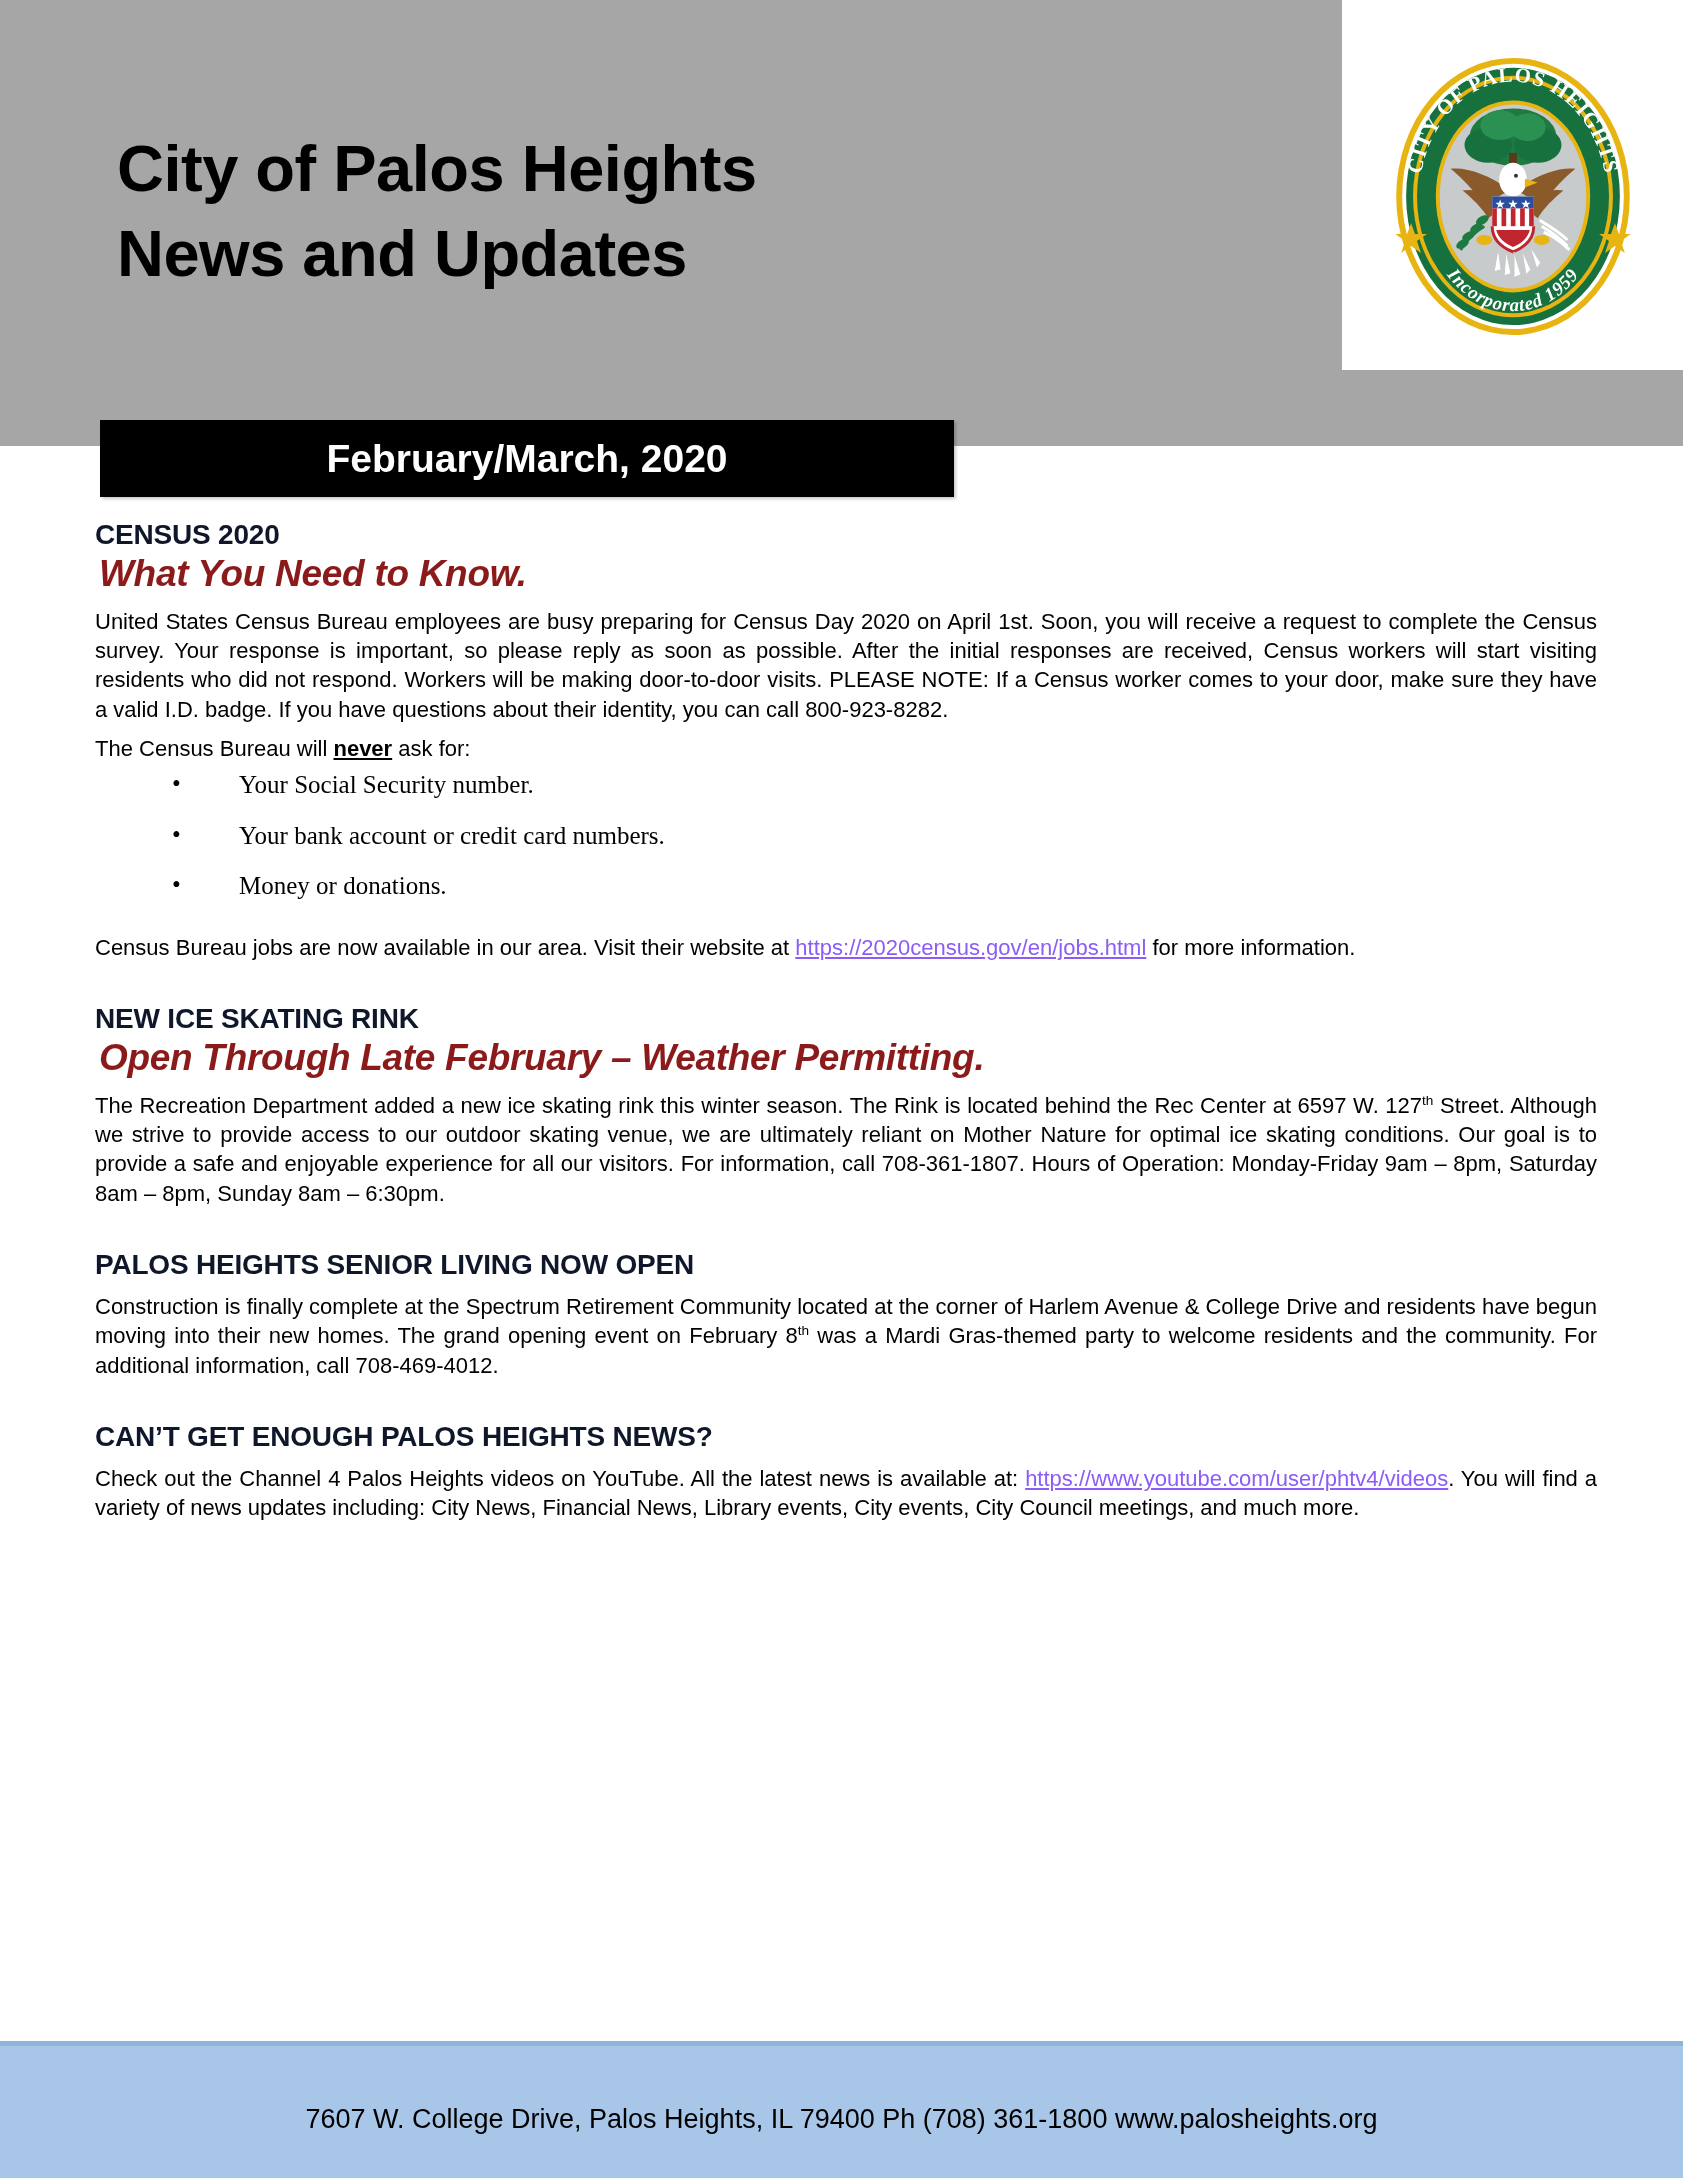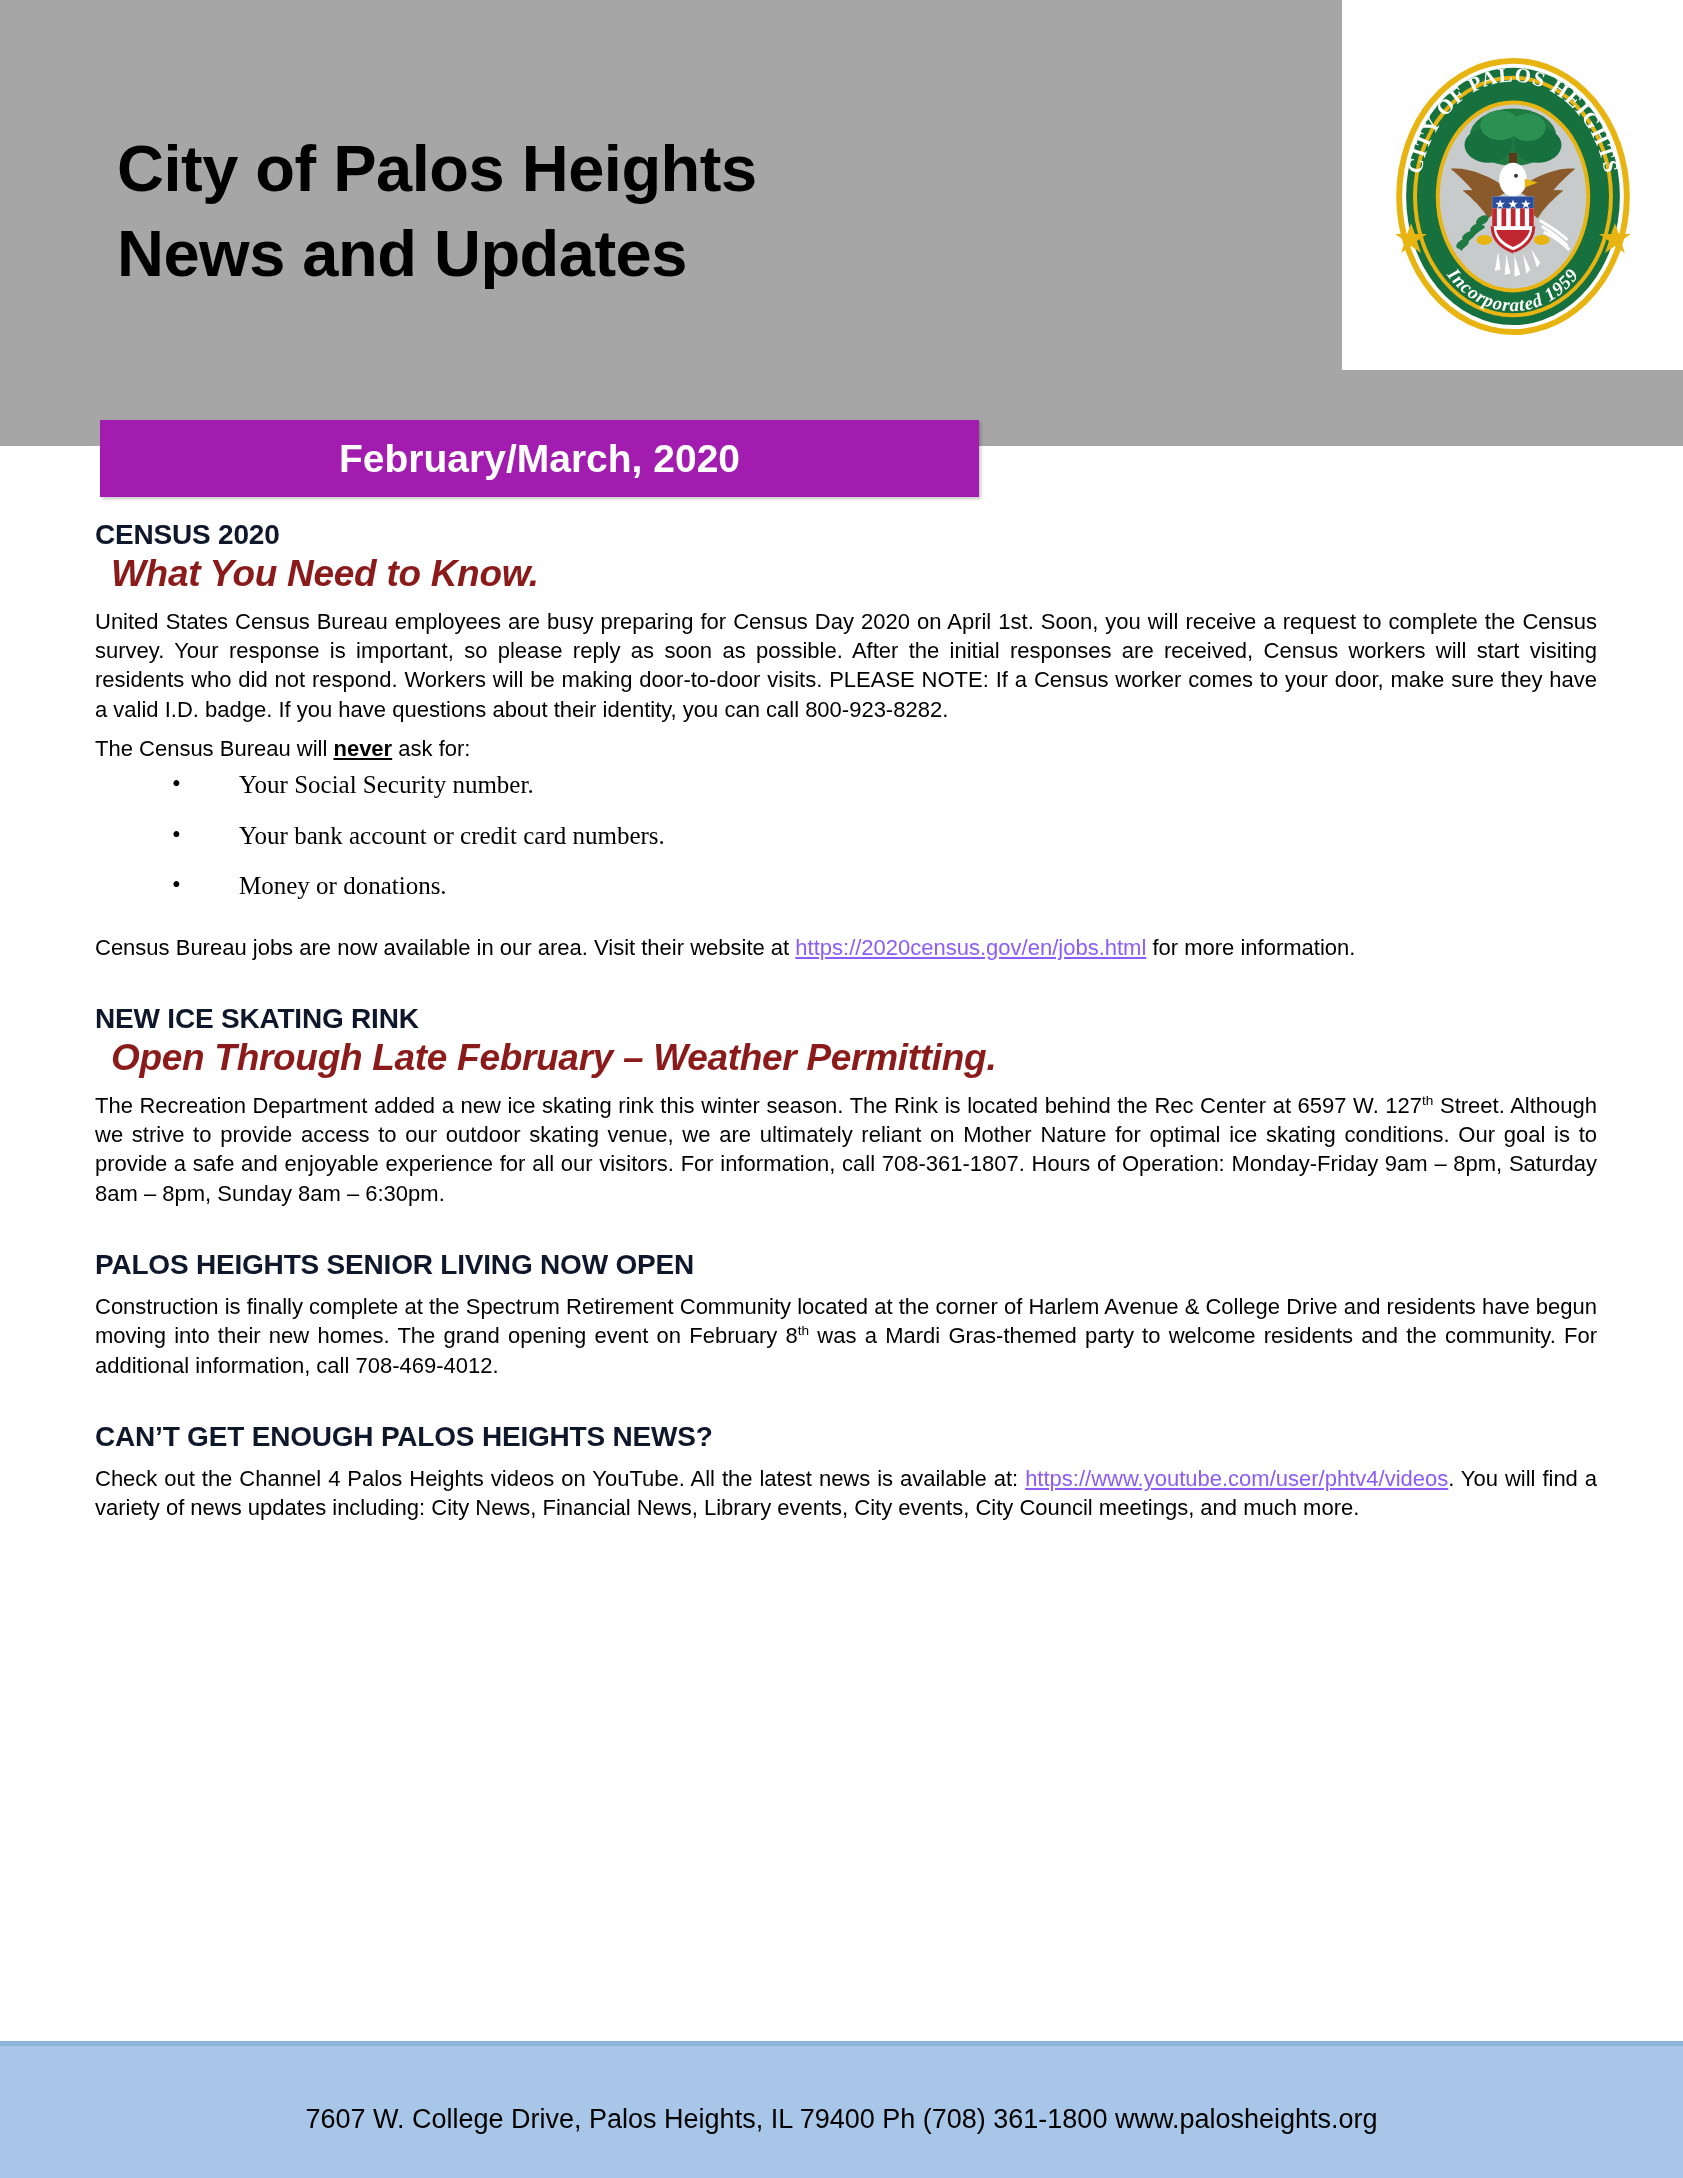--- a/index.html
+++ b/index.html
@@ -57,23 +57,22 @@
     height: 287px;
   }
 
   
   .date-ribbon {
     position: absolute;
     left: 100px;
     top: 420px;
     width: 854px;
     height: 77px;
-    background: #a21caf;
+    background: #000000;
     box-shadow: 2px 2px 3px rgba(0,0,0,0.22);
-    padding-left: 25px;
   }
   .date-ribbon-text {
     position: absolute;
     left: 0;
     right: 0;
     top: 17px;
     text-align: center;
     color: #ffffff;
     font-size: 39px;
     font-weight: bold;
@@ -91,21 +90,21 @@
 
   h2.sec-title {
     margin: 0;
     color: #0f172a;
     font-size: 28px;
     font-weight: bold;
     line-height: 1.08;
     letter-spacing: -0.2px;
   }
   h3.sec-sub {
-    margin: 4px 0 0 16px;
+    margin: 4px 0 0 4px;
     color: #8b1a1a;
     font-size: 37px;
     font-weight: bold;
     font-style: italic;
     line-height: 1.10;
     letter-spacing: -0.3px;
   }
 
   p.body-text {
     margin: 12px 0 0 0;

